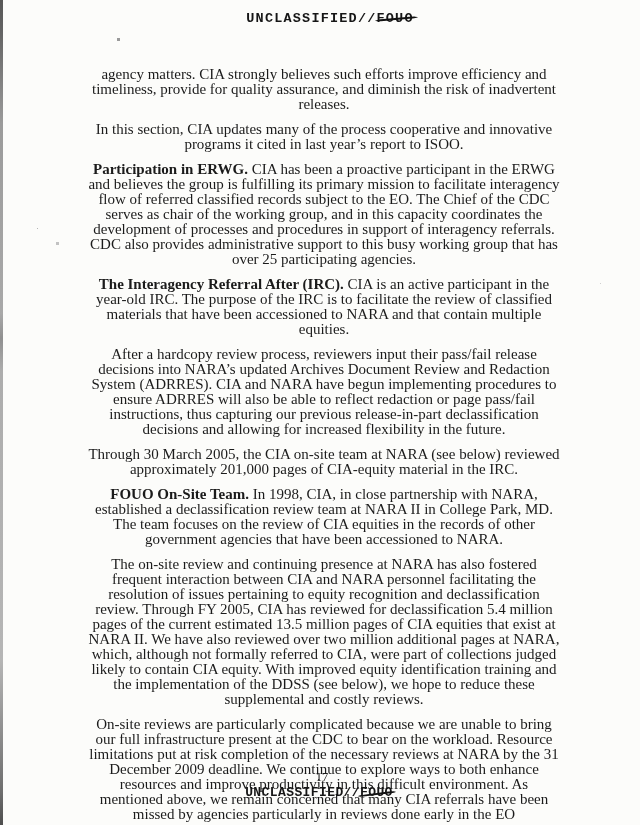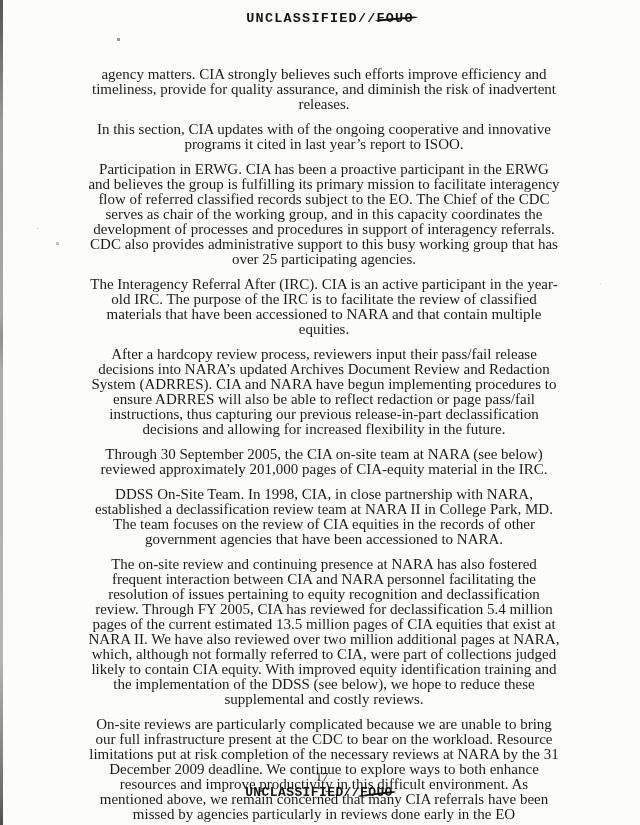--- a/index.html
+++ b/index.html
@@ -44,21 +44,21 @@
     transform:rotate(-5deg);
   }
   .strike-line.footer-stroke{transform:rotate(-7deg);top:50%;}
   .content{
     position:absolute;top:67px;left:88px;width:472px;
     font-family:"Liberation Serif","DejaVu Serif",serif;
     font-size:15px;line-height:15px;
     text-align:center;
   }
   .para{margin:0 0 10px 0;}
-  .para b{font-weight:400;}
+  .para b{font-weight:700;}
   .footer{
     position:absolute;left:0;bottom:0;width:100%;height:58px;
   }
   .page-number{
     position:absolute;top:3px;left:0;width:100%;text-align:center;
     font-family:"Liberation Serif","DejaVu Serif",serif;
     font-size:12.5px;color:#1b1b1b;
     transform:translateX(2px);
   }
   .footer-line{
@@ -72,26 +72,26 @@
 
 <div class="page">
 
   <div class="scan-edge"></div>
   <div class="specks"></div>
 
   <div class="classification header-line"><span>UNCLASSIFIED//</span><span class="struck"><span>FOUO</span><i class="strike-line"></i></span></div>
 
   <div class="content">
     <p class="para"><b></b><span>agency matters.  CIA strongly believes such efforts improve efficiency and timeliness, provide for quality assurance, and diminish the risk of inadvertent releases.</span></p>
-    <p class="para"><b></b><span>In this section, CIA updates with of the ongoing cooperative and innovative programs it cited in last year’s report to ISOO.</span></p>
+    <p class="para"><b></b><span>In this section, CIA updates many of the process cooperative and innovative programs it cited in last year’s report to ISOO.</span></p>
     <p class="para"><b>Participation in ERWG.</b><span>  CIA has been a proactive participant in the ERWG and believes the group is fulfilling its primary mission to facilitate interagency flow of referred classified records subject to the EO.  The Chief of the CDC serves as chair of the working group, and in this capacity coordinates the development of processes and procedures in support of interagency referrals.  CDC also provides administrative support to this busy working group that has over 25 participating agencies.</span></p>
     <p class="para"><b>The Interagency Referral After (IRC).</b><span>  CIA is an active participant in the year-old IRC.  The purpose of the IRC is to facilitate the review of classified materials that have been accessioned to NARA and that contain multiple equities.</span></p>
     <p class="para"><b></b><span>After a hardcopy review process, reviewers input their pass/fail release decisions into NARA’s updated Archives Document Review and Redaction System (ADRRES).  CIA and NARA have begun implementing procedures to ensure ADRRES will also be able to reflect redaction or page pass/fail instructions, thus capturing our previous release-in-part declassification decisions and allowing for increased flexibility in the future.</span></p>
-    <p class="para"><b></b><span>Through 30 September 2005, the CIA on-site team at NARA (see below) reviewed approximately 201,000 pages of CIA-equity material in the IRC.</span></p>
-    <p class="para"><b>DDSS On-Site Team.</b><span>  In 1998, CIA, in close partnership with NARA, established a declassification review team at NARA II in College Park, MD.  The team focuses on the review of CIA equities in the records of other government agencies that have been accessioned to NARA.</span></p>
+    <p class="para"><b></b><span>Through 30 March 2005, the CIA on-site team at NARA (see below) reviewed approximately 201,000 pages of CIA-equity material in the IRC.</span></p>
+    <p class="para"><b>FOUO On-Site Team.</b><span>  In 1998, CIA, in close partnership with NARA, established a declassification review team at NARA II in College Park, MD.  The team focuses on the review of CIA equities in the records of other government agencies that have been accessioned to NARA.</span></p>
     <p class="para"><b></b><span>The on-site review and continuing presence at NARA has also fostered frequent interaction between CIA and NARA personnel facilitating the resolution of issues pertaining to equity recognition and declassification review.  Through FY 2005, CIA has reviewed for declassification 5.4 million pages of the current estimated 13.5 million pages of CIA equities that exist at NARA II.  We have also reviewed over two million additional pages at NARA, which, although not formally referred to CIA, were part of collections judged likely to contain CIA equity.  With improved equity identification training and the implementation of the DDSS (see below), we hope to reduce these supplemental and costly reviews.</span></p>
     <p class="para"><b></b><span>On-site reviews are particularly complicated because we are unable to bring our full infrastructure present at the CDC to bear on the workload.  Resource limitations put at risk completion of the necessary reviews at NARA by the 31 December 2009 deadline.  We continue to explore ways to both enhance resources and improve productivity in this difficult environment.  As mentioned above, we remain concerned that many CIA referrals have been missed by agencies particularly in reviews done early in the EO</span></p>
   </div>
 
   <div class="footer">
     <div class="page-number">17</div>
     <div class="classification footer-line"><span>UNCLASSIFIED//</span><span class="struck"><span>FOUO</span><i class="strike-line footer-stroke"></i></span></div>
   </div>
 
 </div>

